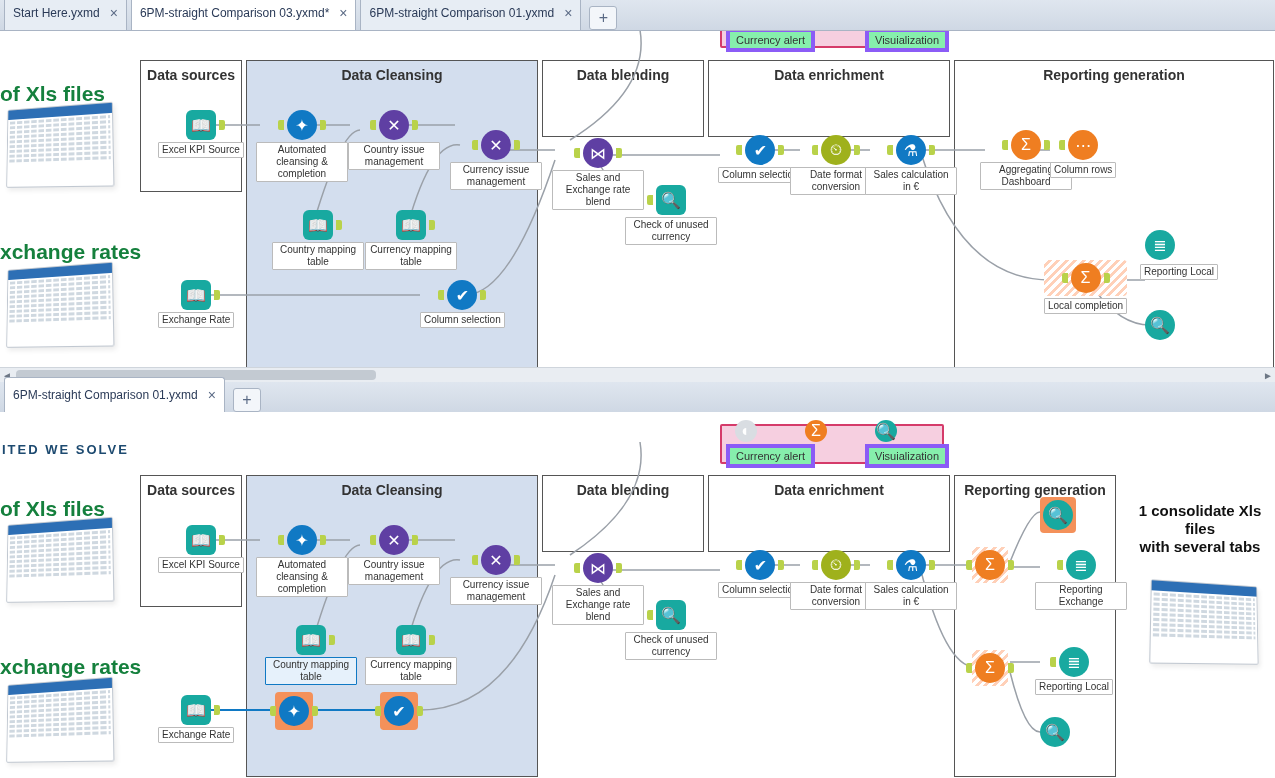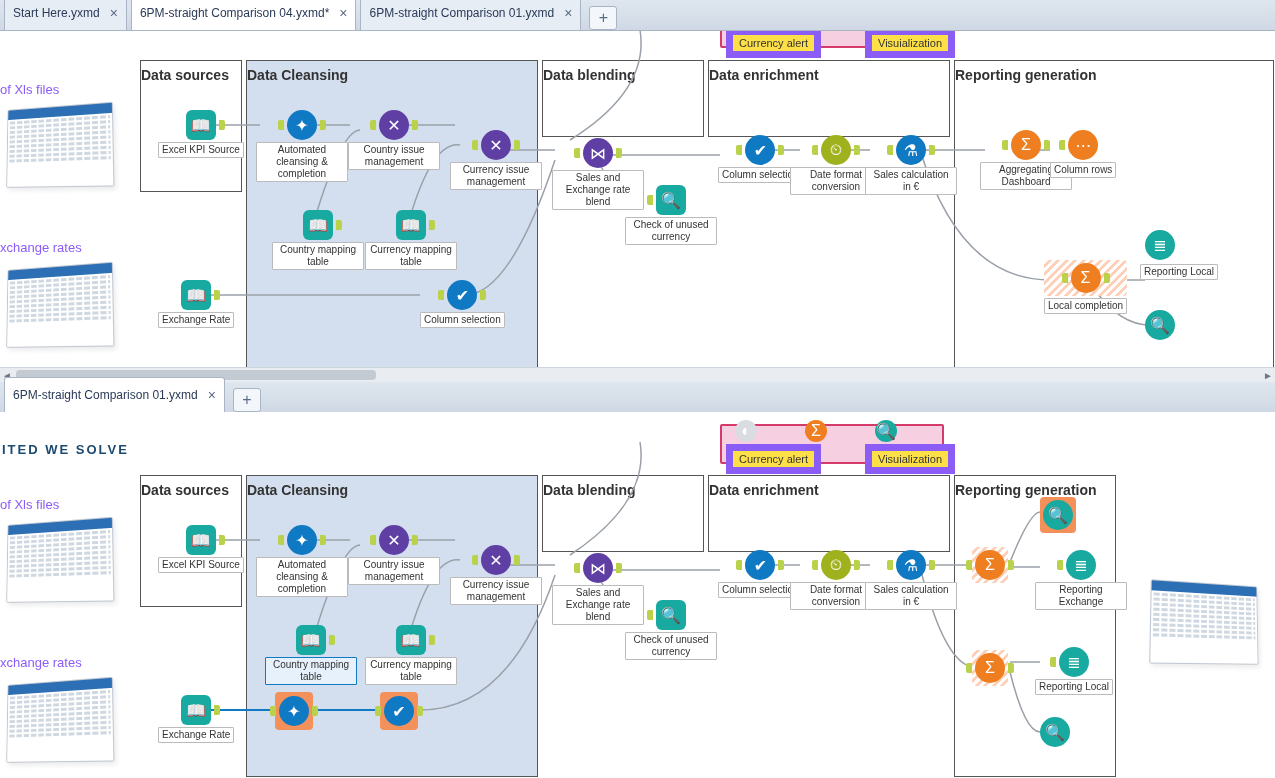--- a/index.html
+++ b/index.html
@@ -10,33 +10,33 @@
 .tab.active{background:#fff;font-weight:500}
 .tab .close{margin-left:10px;color:#5a6a85;font-size:14px;line-height:1}
 .newtab{width:26px;height:22px;border:1px solid #a9b4c4;background:#f3f6fa;border-radius:3px;display:flex;align-items:center;justify-content:center;color:#5a6a85;font-size:16px;margin-left:4px;cursor:pointer}
 
 .pane{position:absolute;left:0;right:0}
 .pane.top{top:30px;height:352px;border-bottom:1px solid #bfc8d4}
 .pane.bot{top:382px;height:396px}
 .canvas{position:absolute;left:0;right:0;top:0;bottom:0;background:#fff}
 .subtabbar{height:30px;background:linear-gradient(#dfe6ef,#cfd8e4);border-bottom:1px solid #a9b4c4;display:flex;align-items:flex-end;padding-left:4px}
 
-.edgeTitle{position:absolute;font-weight:400;font-size:13px;color:#8b5cf6}
+.edgeTitle{position:absolute;font-weight:700;font-size:21px;color:#15803d}
 
 .xlsthumb{position:absolute;width:110px;height:80px;transform:perspective(400px) rotateX(8deg) rotateY(-18deg);border:1px solid #c0c7d0;background:#fff;border-radius:2px;box-shadow:2px 3px 5px rgba(0,0,0,.08)}
 .xlsthumb .hdr{height:10px;background:#2d6fb5}
 .xlsthumb .rows{padding:2px}
 .xlsthumb .row{height:3px;margin-bottom:2px;background:repeating-linear-gradient(90deg,#cfd8e0 0 6px,#fff 6px 8px)}
 
 .container{position:absolute;border:1px solid #555;background:#fff}
-.container .title{position:absolute;top:6px;left:0;right:0;font-size:14px;font-weight:600;color:#333}
+.container .title{position:absolute;top:6px;left:0;right:0;text-align:center;font-size:14px;font-weight:600;color:#333}
 .container.blue{background:#d3deee}
 
 .alertbox{position:absolute;border:2px solid #d53b6a;background:#f6cfe0;border-radius:2px}
-.chip{position:absolute;padding:2px 6px;background:#fde047;border:7px solid #8b5cf6;font-size:11px;color:#333;white-space:nowrap}
+.chip{position:absolute;padding:2px 6px;background:#86efac;border:4px solid #8b5cf6;font-size:11px;color:#333;white-space:nowrap}
 
 .node{position:absolute;text-align:center}
 .node .ico{width:30px;height:30px;border-radius:50%;margin:0 auto;display:flex;align-items:center;justify-content:center;color:#fff;font-size:16px;position:relative}
 .node .ico.book{border-radius:6px}
 .node .ico::before,.node .ico::after{content:"";position:absolute;width:6px;height:10px;top:10px}
 .node .ico::before{left:-9px;background:#b9d24a;border-radius:2px 0 0 2px}
 .node .ico::after{right:-9px;background:#b9d24a;border-radius:0 2px 2px 0}
 .node.noright .ico::after{display:none}
 .node.noleft .ico::before{display:none}
 .node .lbl{margin-top:2px;padding:1px 3px;background:#fff;border:1px solid #bbb;border-radius:1px;font-size:10px;color:#333;display:inline-block;max-width:84px;line-height:12px}
@@ -67,21 +67,21 @@
 <body>
 
 <div class="app">
 
 <div class="tabbar">
  <div class="tab">
         <span>Start Here.yxmd</span>
         <span class="close">×</span>
       </div>
  <div class="tab active">
-        <span>6PM-straight Comparison 04.yxmd*</span>
+        <span>6PM-straight Comparison 03.yxmd*</span>
         <span class="close">×</span>
       </div>
  <div class="tab">
         <span>6PM-straight Comparison 01.yxmd</span>
         <span class="close">×</span>
       </div>
  <div class="newtab">
         <span>+</span>
       </div>
 </div>
@@ -235,20 +235,25 @@
             <div class="row"></div>
             <div class="row"></div>
             <div class="row"></div>
             <div class="row"></div>
             <div class="row"></div>
             <div class="row"></div>
             <div class="row"></div>
           </div>
         </div>
 
+  <div class="rightText" style="left:1130px;top:90px;width:140px">
+    <span>1 consolidate Xls</span><br>
+    <span>files</span><br>
+    <span>with several tabs</span>
+  </div>
   <div class="xlsthumb" style="left:1150px;top:170px;transform:perspective(400px) rotateX(8deg) rotateY(16deg)">
           <div class="hdr"></div>
           <div class="rows">
             <div class="row"></div>
             <div class="row"></div>
             <div class="row"></div>
             <div class="row"></div>
             <div class="row"></div>
             <div class="row"></div>
             <div class="row"></div>

